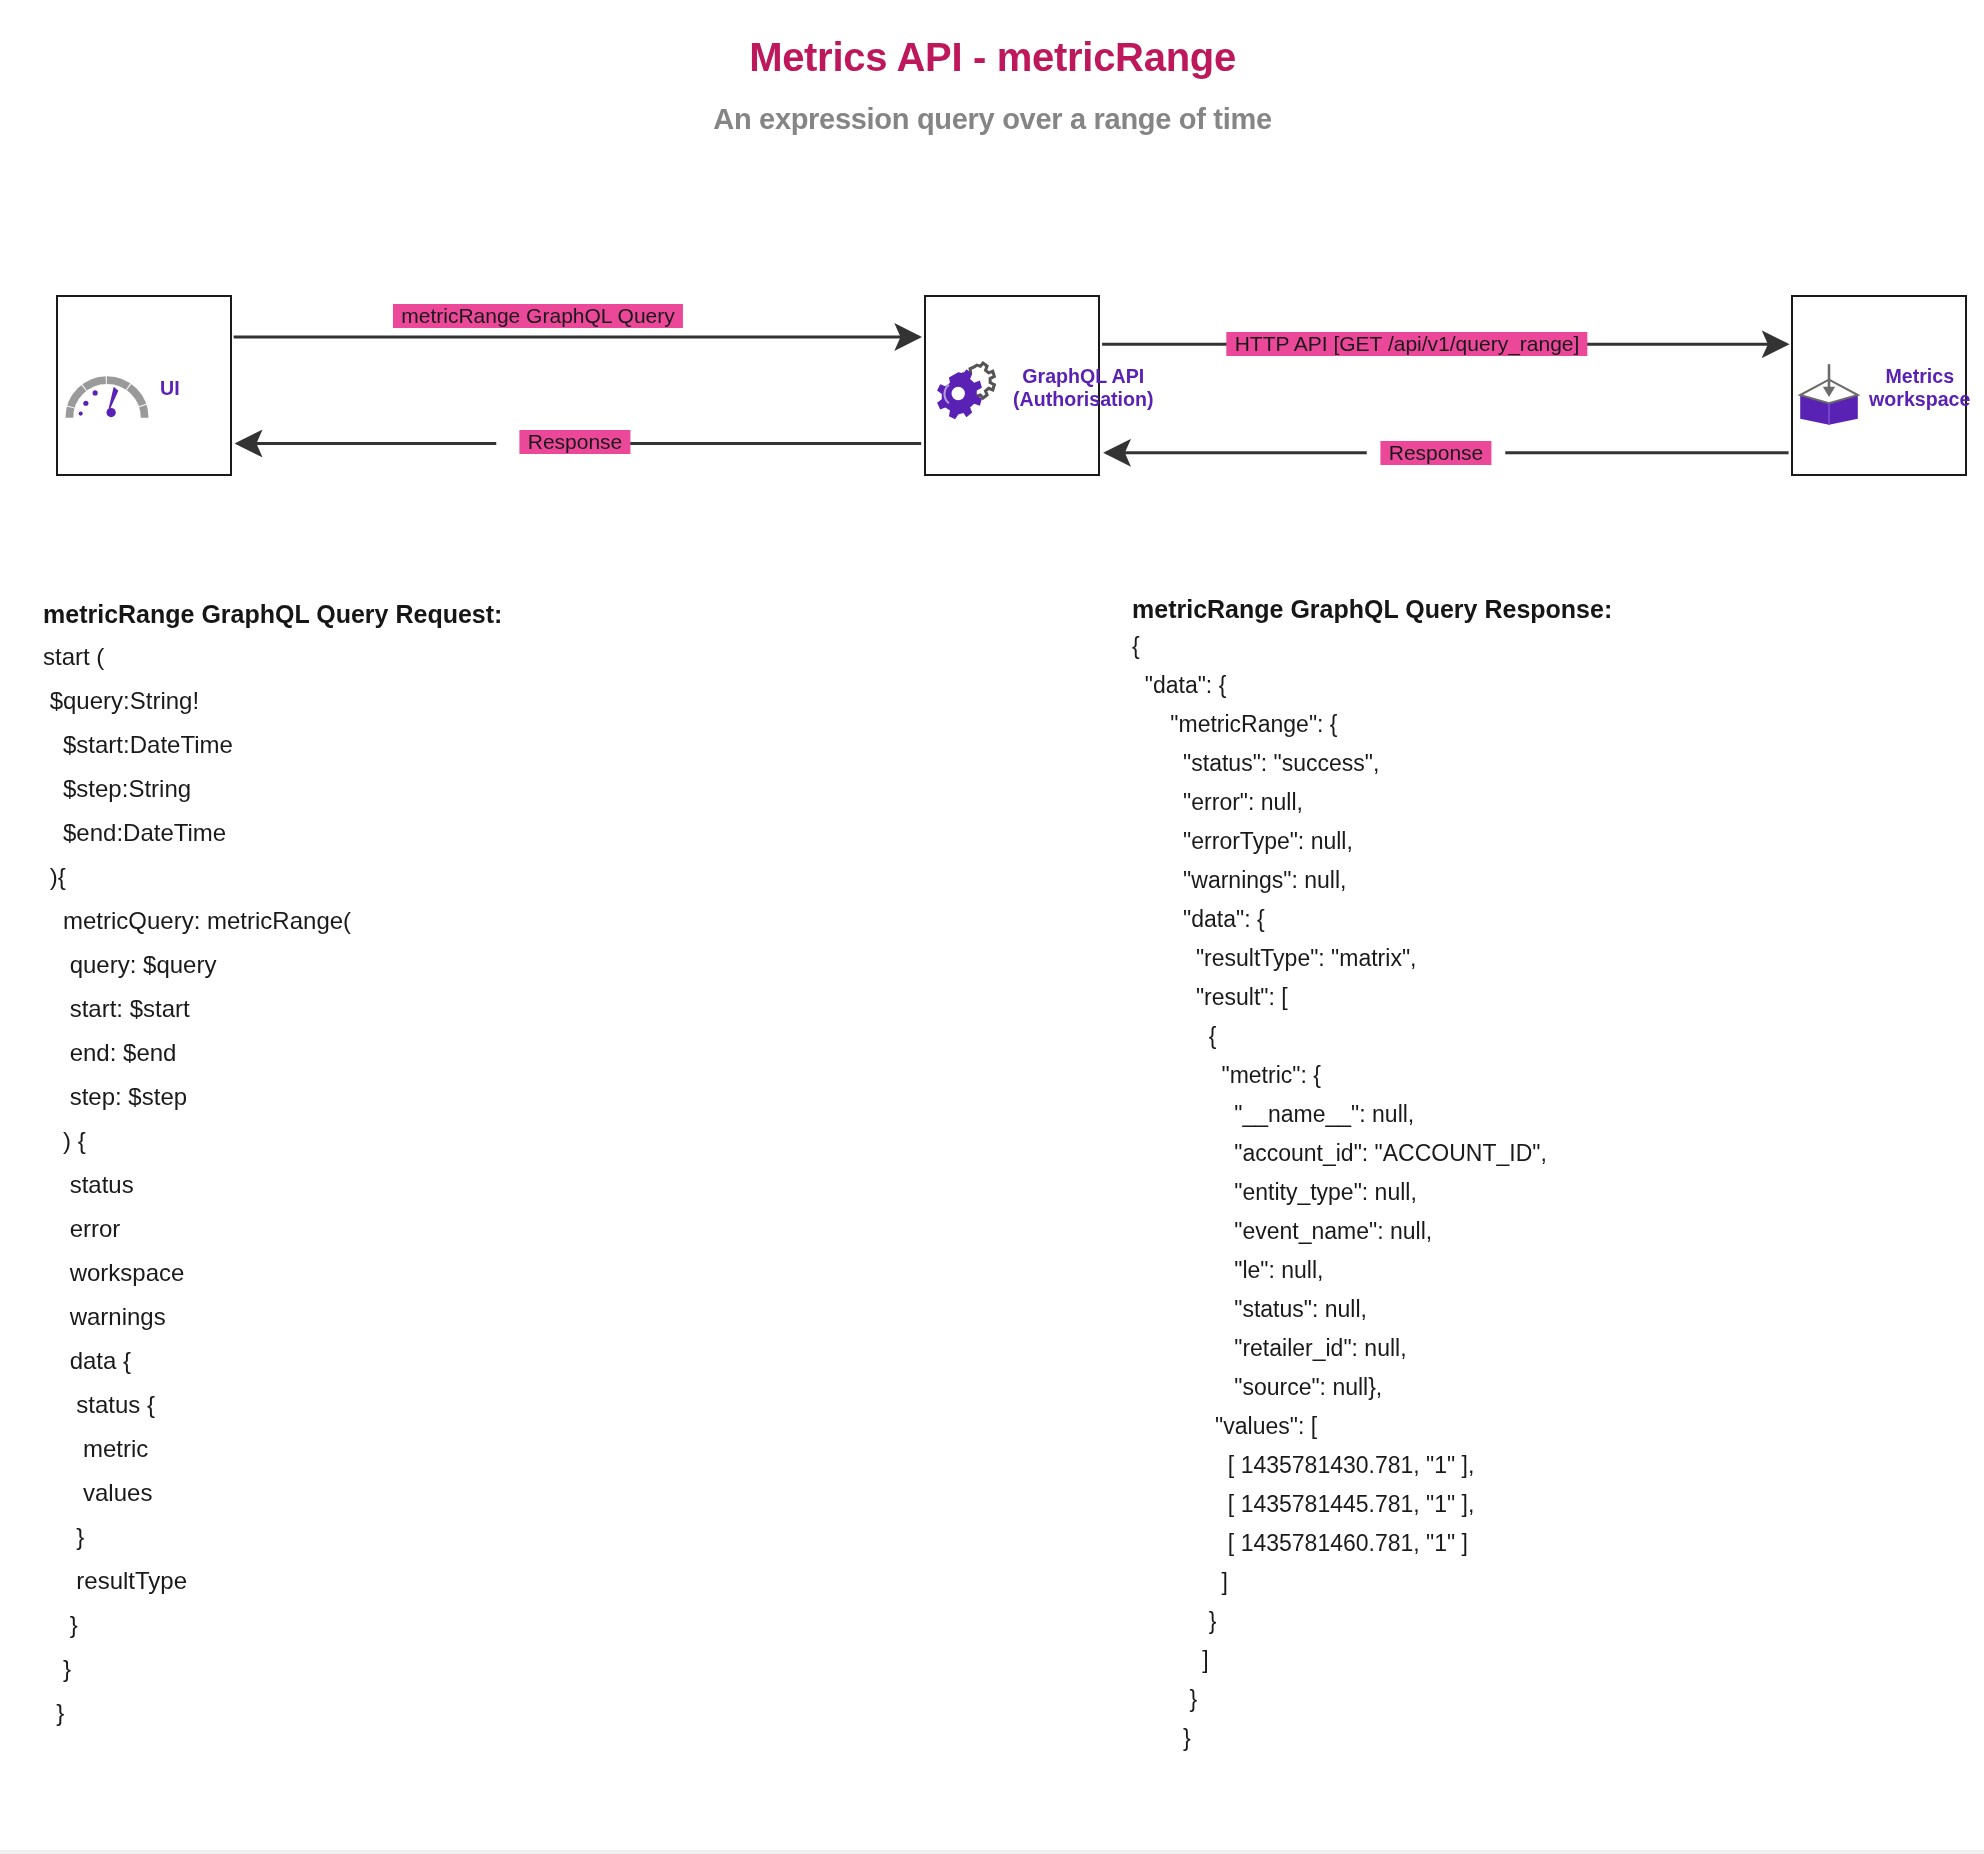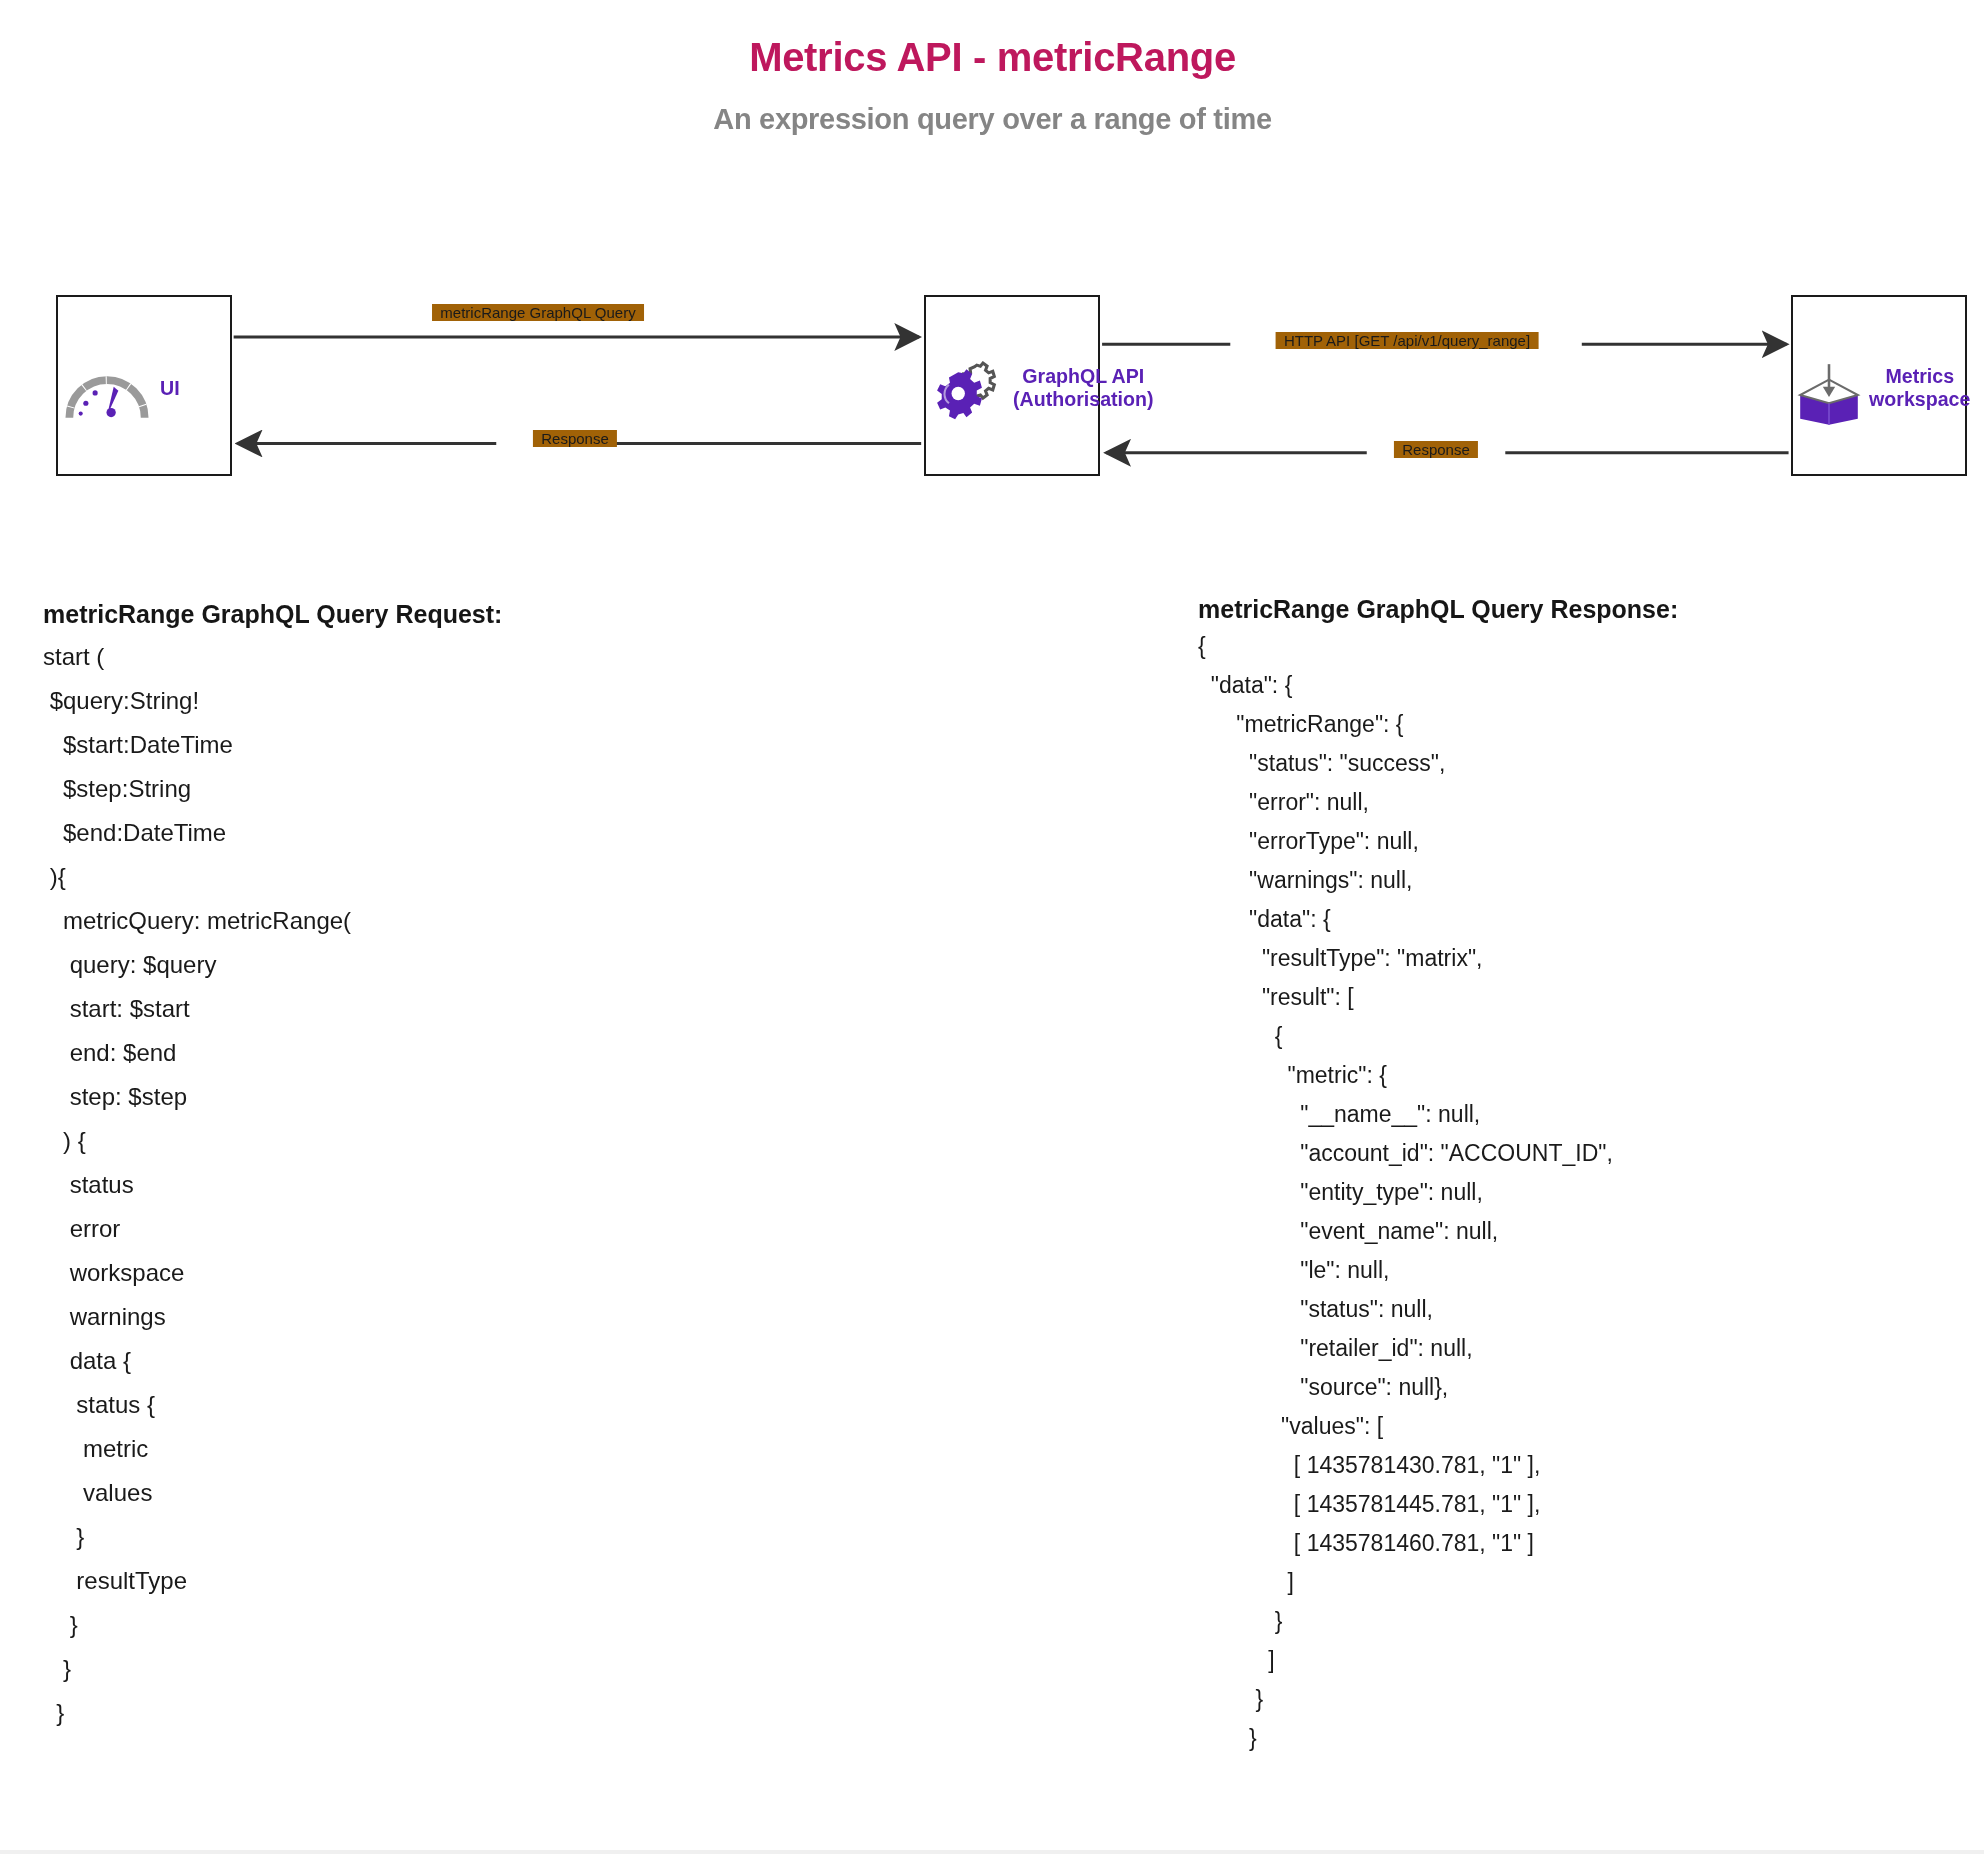--- a/index.html
+++ b/index.html
@@ -80,38 +80,38 @@
 
   
   #connectors {
     position: absolute;
     top: 0; left: 0;
     width: 1985px; height: 207px;
     pointer-events: none;
   }
   .edge-label {
     position: absolute;
-    font-size: 15px;
+    font-size: 21px;
     color: #1a1a1a;
-    background: #a16207;
+    background: #ec4899;
     padding: 0 8.3px;
     white-space: nowrap;
     transform: translateX(-50%);
     text-align: right;
   }
 
   
   .panel {
     position: absolute;
     font-size: 23px;
     line-height: 1.0;
     color: #1a1a1a;
   }
   #panel-request { left: 43px; top: 602px; }
-  #panel-response { left: 1198px; top: 597px; }
+  #panel-response { left: 1132px; top: 597px; }
 
   .panel-heading {
     font-weight: bold;
     font-size: 25px;
     color: #161616;
     margin-bottom: 8.3px;
     white-space: nowrap;
   }
   .code-line {
     white-space: pre;

